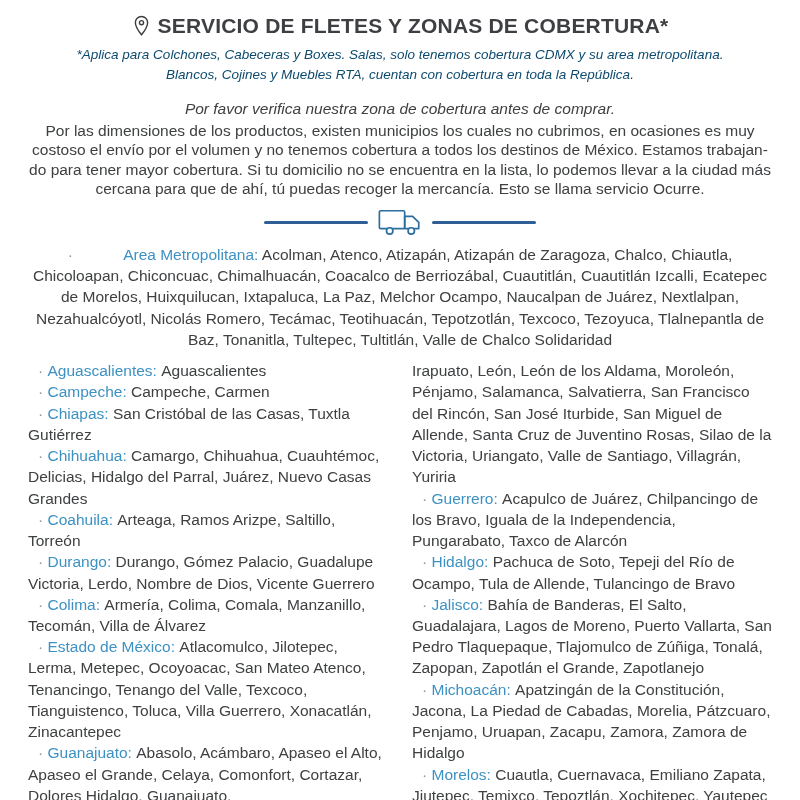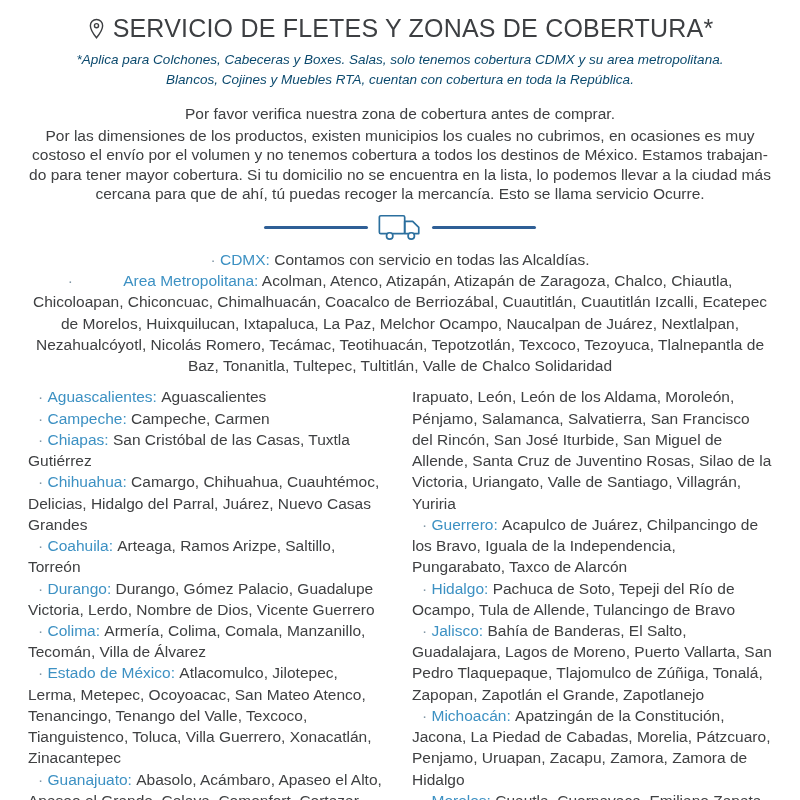--- a/index.html
+++ b/index.html
@@ -12,31 +12,31 @@
     color:#3f4042;
     overflow:hidden;
     background:#ffffff;
   }
   
   .title-row {
     display:flex; align-items:center; justify-content:center;
     gap:7px; margin:4px 0 7px 0;
   }
   .title-row h1 {
-    font-size:25px; font-weight:400; letter-spacing:0.2px;
+    font-size:21px; font-weight:700; letter-spacing:0.2px;
     margin:0; color:#3d3f42;
   }
   .pin-icon svg { display:block; }
   .subtitle {
     text-align:center; font-style:italic; font-size:13.5px;
     line-height:1.45; color:#0c4a6e; margin:0 auto 12px auto; width:680px;
   }
   
   .verify-line {
-    text-align:center; font-size:15.5px;
+    text-align:center; font-style:italic; font-size:15.5px;
     margin:16px 0 3px 0; color:#3f4042;
   }
   .intro-par { text-align:center; font-size:15.5px; line-height:1.24; color:#3f4042; }
   .intro-par div { white-space:nowrap; }
   
   .divider {
     width:272px; margin:9px auto 7px auto;
     display:flex; align-items:center; gap:9px;
   }
   .divider .line { flex:1; height:3px; border-radius:2px; }
@@ -90,25 +90,20 @@
         <circle cx="13" cy="25.5" r="3.4" fill="#ffffff" stroke="#2b6f9e" stroke-width="1.8"></circle>
         <circle cx="36" cy="25.5" r="3.4" fill="#ffffff" stroke="#2b6f9e" stroke-width="1.8"></circle>
       </svg>
     </span>
     <span class="line" style="background: rgb(47, 95, 150);"></span>
   </div>
 
   <div class="metro-block">
     <p>
       <span class="bullet">· </span>
-      <span class="zone-label accent" style="color: rgb(61, 145, 195);">CDMX:</span>
-      <span>Contamos con servicio en todas las Alcaldías.</span>
-    </p>
-    <p>
-      <span class="bullet">· </span>
       <span class="zone-label accent" style="color: rgb(61, 145, 195); margin-left: 46px;">Area Metropolitana:</span>
       <span>Acolman, Atenco, Atizapán, Atizapán de Zaragoza, Chalco, Chiautla, Chicoloapan, Chiconcuac, Chimalhuacán, Coacalco de Berriozábal, Cuautitlán, Cuautitlán Izcalli, Ecatepec de Morelos, Huixquilucan, Ixtapaluca, La Paz, Melchor Ocampo, Naucalpan de Juárez, Nextlalpan, Nezahualcóyotl, Nicolás Romero, Tecámac, Teotihuacán, Tepotzotlán, Texcoco, Tezoyuca, Tlalnepantla de Baz, Tonanitla, Tultepec, Tultitlán, Valle de Chalco Solidaridad</span>
     </p>
   </div>
 
   <div class="columns">
     <div class="col">
         <p class="state-entry"><span class="bullet">· </span><span class="zone-label state-label" style="color: rgb(61, 145, 195);">Aguascalientes: </span><span class="munis">Aguascalientes</span></p>
         <p class="state-entry"><span class="bullet">· </span><span class="zone-label state-label" style="color: rgb(61, 145, 195);">Campeche: </span><span class="munis">Campeche, Carmen</span></p>
         <p class="state-entry"><span class="bullet">· </span><span class="zone-label state-label" style="color: rgb(61, 145, 195);">Chiapas: </span><span class="munis">San Cristóbal de las Casas, Tuxtla Gutiérrez</span></p>

